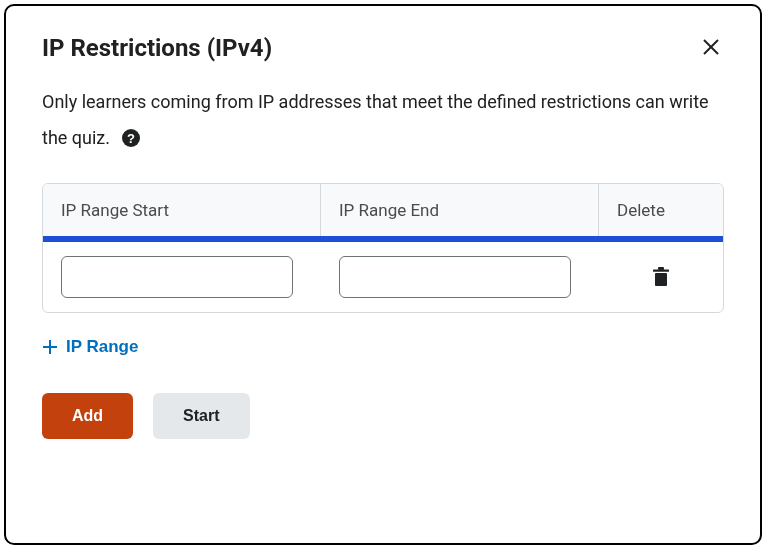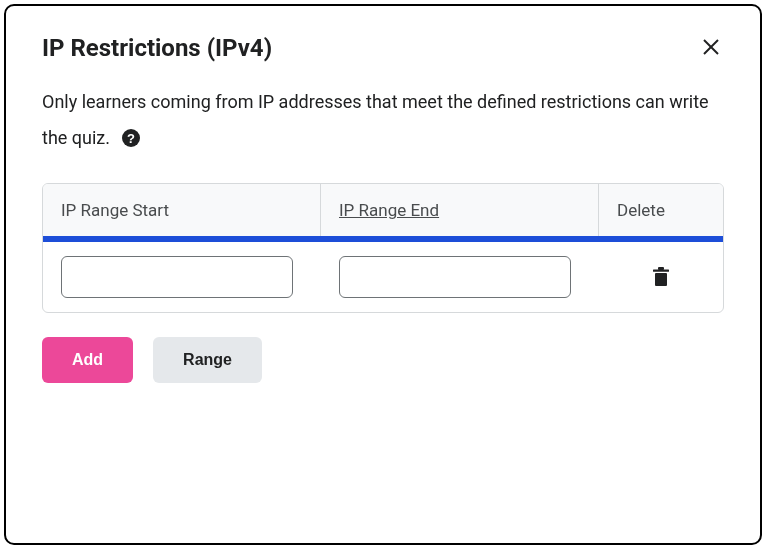--- a/index.html
+++ b/index.html
@@ -78,21 +78,20 @@
       color: #494c4e;
       font-weight: 400;
     }
     .th-start {
       width: 278px;
       border-right: 1px solid #d6d9db;
     }
     .th-end {
       width: 278px;
       border-right: 1px solid #d6d9db;
-      text-decoration: underline;
     }
     .th-delete {
       flex: 1;
       text-align: left;
     }
     .table-row {
       display: flex;
     }
     .td {
       padding: 14px 18px;
@@ -153,21 +152,21 @@
     }
     .btn {
       border: none;
       border-radius: 6px;
       padding: 14px 30px;
       font-size: 16px;
       font-weight: 700;
       cursor: pointer;
     }
     .btn-primary {
-      background: #ec4899;
+      background: #c2410c;
       color: #fff;
     }
     .btn-secondary {
       background: #e5e8eb;
       color: #202122;
     }
   </style>
 </head>
 <body>
 
@@ -210,18 +209,25 @@
           <svg viewBox="0 0 18 20" fill="#202122">
             <rect x="3" y="6" width="12" height="13" rx="1"></rect>
             <rect x="1" y="2.5" width="16" height="2.2" rx="0.5"></rect>
             <rect x="6" y="0" width="6" height="3" rx="1"></rect>
           </svg>
         </button>
       </div>
     </div>
   </div>
 
+  <button class="add-range-link">
+    <svg viewBox="0 0 16 16" fill="none" stroke="#006fbf" stroke-width="2">
+      <line x1="8" y1="1" x2="8" y2="15"></line>
+      <line x1="1" y1="8" x2="15" y2="8"></line>
+    </svg>
+    <span>IP Range</span>
+  </button>
 
   <div class="footer">
     <button class="btn btn-primary">Add</button>
-    <button class="btn btn-secondary">Range</button>
+    <button class="btn btn-secondary">Start</button>
   </div>
 </div>
 
 </body></html>

